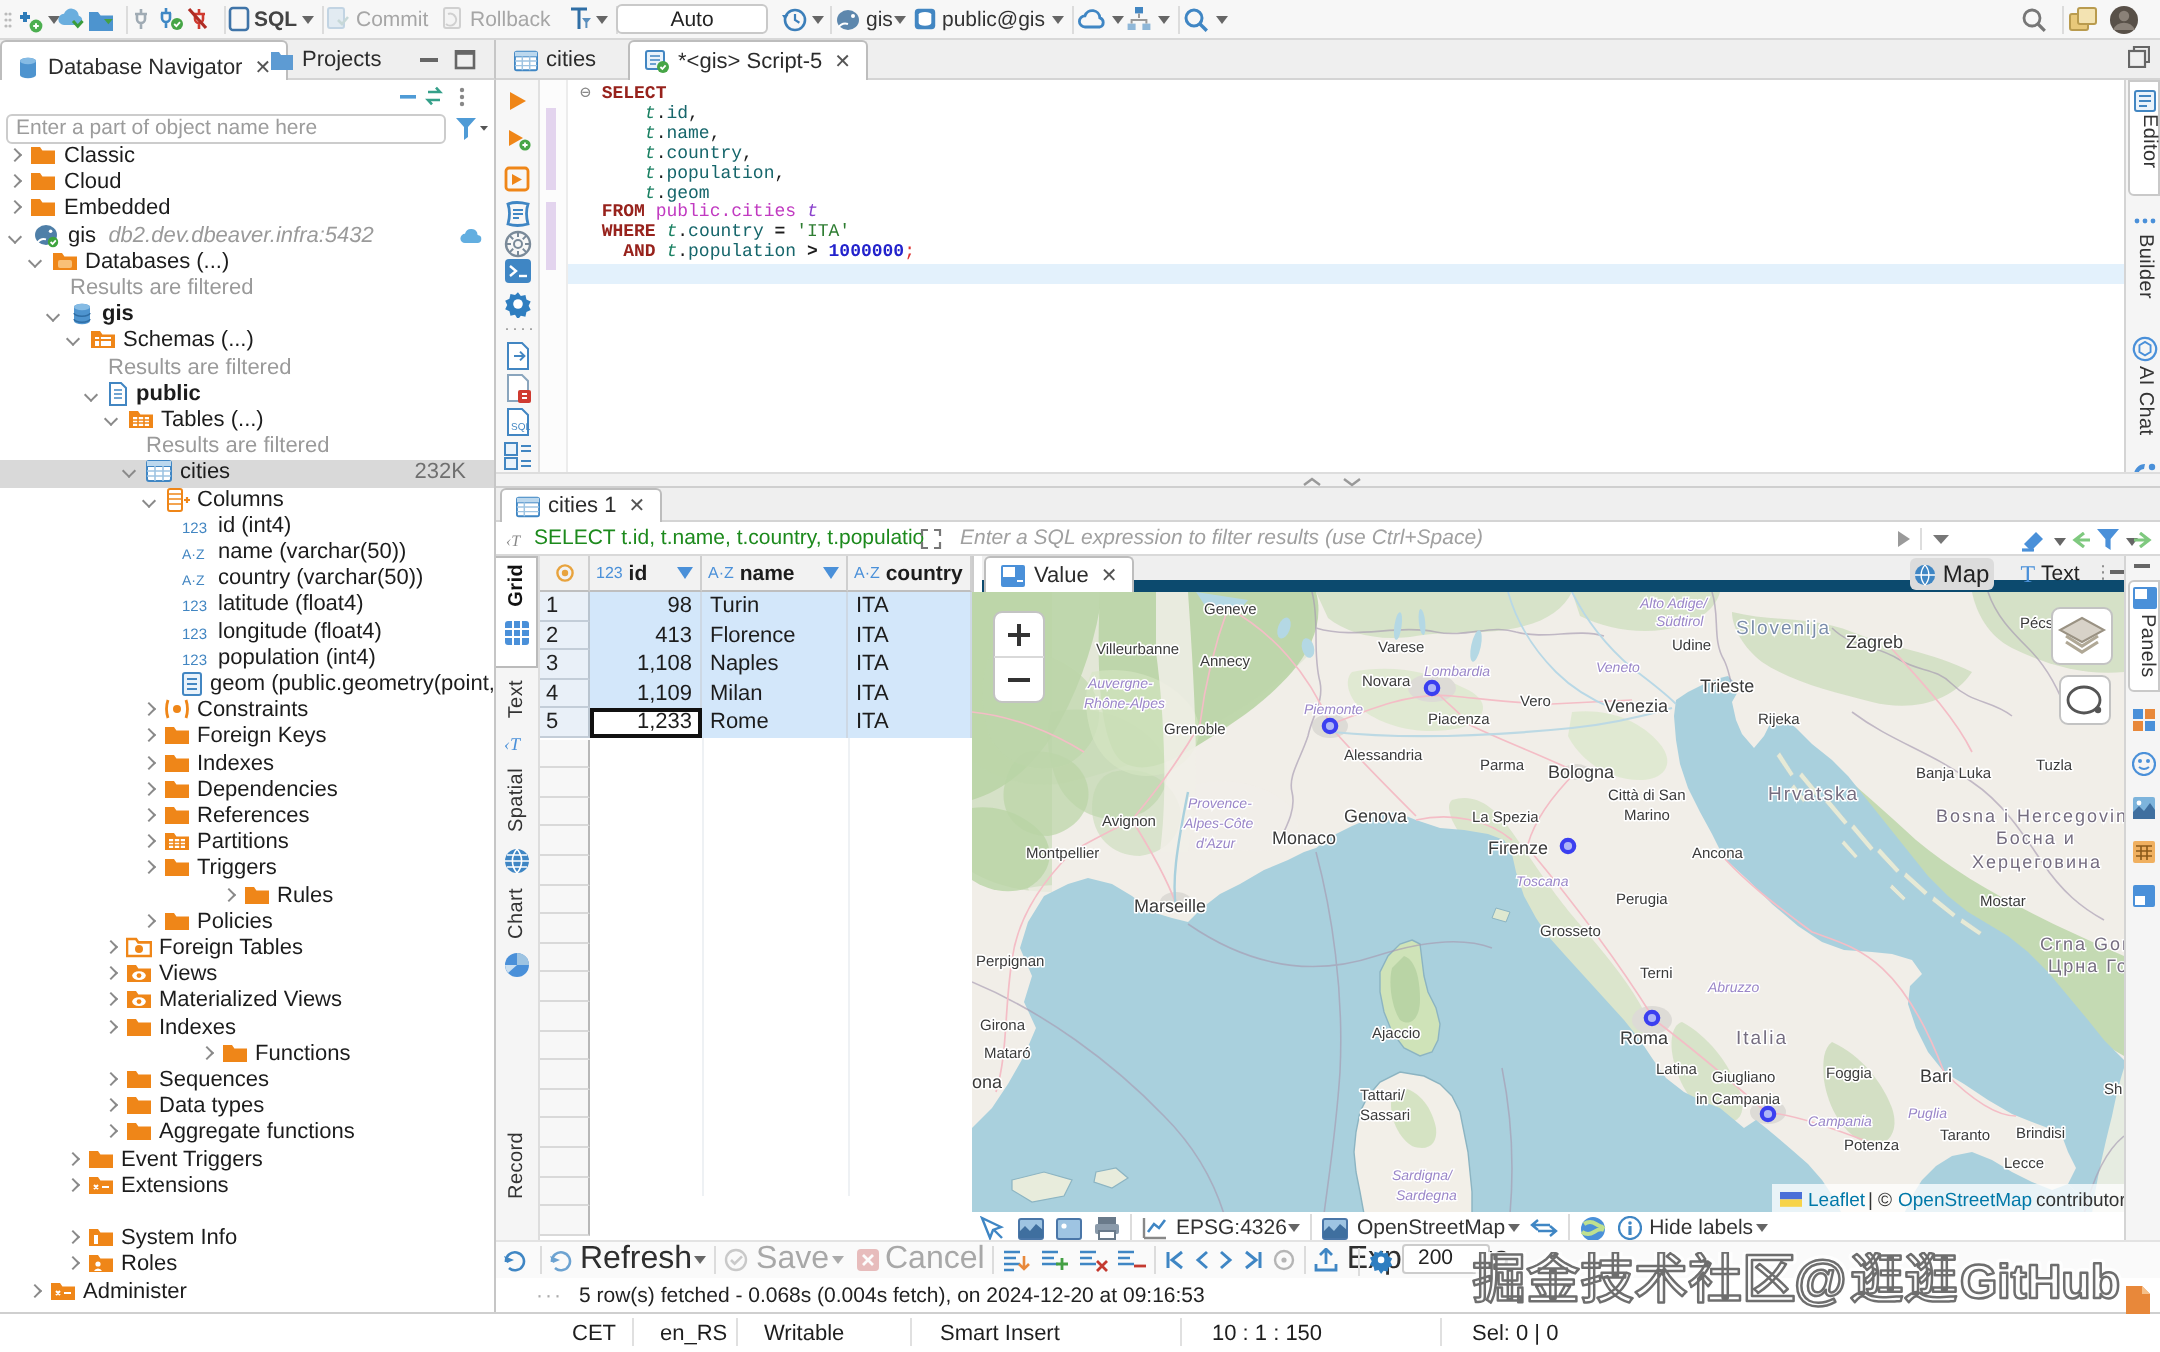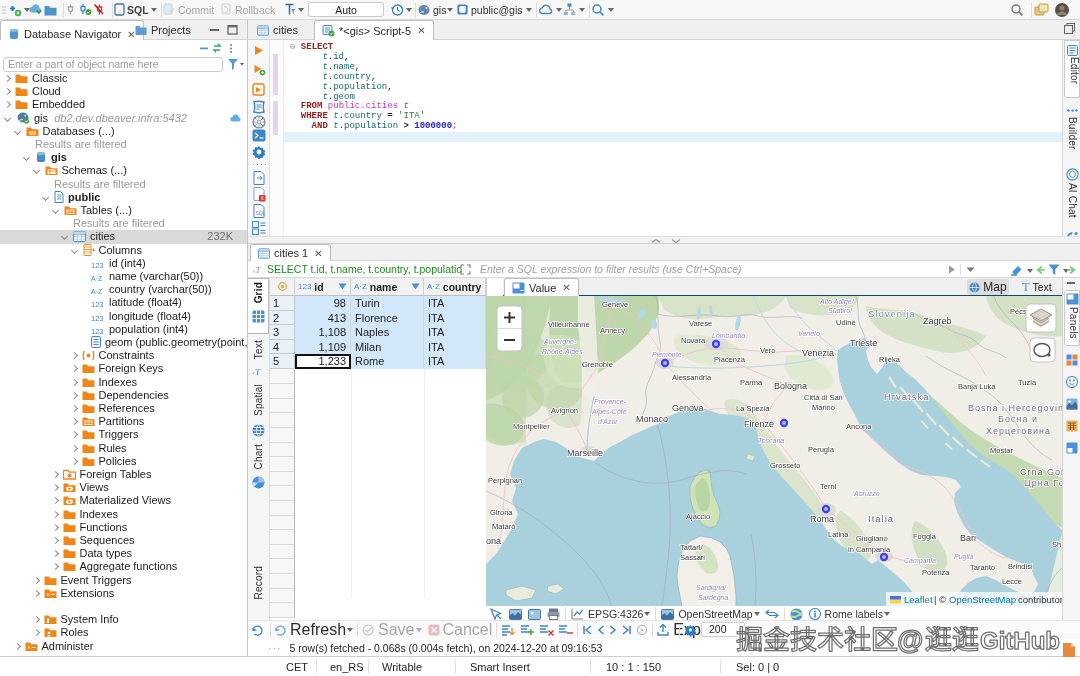--- a/index.html
+++ b/index.html
@@ -324,21 +324,21 @@
         <path d="M0.5 1.5 h4.5 l1.2 1.7 H12.5 v6.8 H0.5z" fill="#ef8618"></path>
       </svg><span class="lbl">References</span></div>
 <div class="trow" style="top:375.2px;"><span class="tarrow" style="margin-left:71.5px;"></span><svg class="ticon" width="13" height="11" viewBox="0 0 13 11">
         <path d="M0.5 1.5 h4.5 l1.2 1.7 H12.5 v6.8 H0.5z" fill="#ef8618"></path>
         <rect x="2.5" y="4.5" width="8" height="4.5" fill="#fff"></rect>
         <path d="M2.5 6 h8 M2.5 7.5 h8 M5 4.5 v4.5 M8 4.5 v4.5" stroke="#ef8618" stroke-width="0.8" fill="none"></path>
       </svg><span class="lbl">Partitions</span></div>
 <div class="trow" style="top:388.4px;"><span class="tarrow" style="margin-left:71.5px;"></span><svg class="ticon" width="13" height="11" viewBox="0 0 13 11">
         <path d="M0.5 1.5 h4.5 l1.2 1.7 H12.5 v6.8 H0.5z" fill="#ef8618"></path>
       </svg><span class="lbl">Triggers</span></div>
-<div class="trow" style="top:401.6px;"><span class="tarrow" style="margin-left:71.5px;"></span><svg class="ticon" width="13" height="11" viewBox="0 0 13 11">
+<div class="trow" style="top:401.6px;padding-left:40px;"><span class="tarrow" style="margin-left:71.5px;"></span><svg class="ticon" width="13" height="11" viewBox="0 0 13 11">
         <path d="M0.5 1.5 h4.5 l1.2 1.7 H12.5 v6.8 H0.5z" fill="#ef8618"></path>
       </svg><span class="lbl">Rules</span></div>
 <div class="trow" style="top:414.8px;"><span class="tarrow" style="margin-left:71.5px;"></span><svg class="ticon" width="13" height="11" viewBox="0 0 13 11">
         <path d="M0.5 1.5 h4.5 l1.2 1.7 H12.5 v6.8 H0.5z" fill="#ef8618"></path>
       </svg><span class="lbl">Policies</span></div>
 <div class="trow" style="top:428.0px;"><span class="tarrow" style="margin-left:52.5px;"></span><svg class="ticon" width="13" height="11" viewBox="0 0 13 11">
         <path d="M0.5 1.5 h4.5 l1.2 1.7 H12.5 v6.8 H0.5z" fill="none" stroke="#ef8618" stroke-width="1.3"></path>
         <circle cx="6.5" cy="6.5" r="2" fill="#ef8618"></circle>
       </svg><span class="lbl">Foreign Tables</span></div>
 <div class="trow" style="top:441.2px;"><span class="tarrow" style="margin-left:52.5px;"></span><svg class="ticon" width="13" height="11" viewBox="0 0 13 11">
@@ -347,21 +347,21 @@
         <circle cx="6.5" cy="6.8" r="1.2" fill="#ef8618"></circle>
       </svg><span class="lbl">Views</span></div>
 <div class="trow" style="top:454.4px;"><span class="tarrow" style="margin-left:52.5px;"></span><svg class="ticon" width="13" height="11" viewBox="0 0 13 11">
         <path d="M0.5 1.5 h4.5 l1.2 1.7 H12.5 v6.8 H0.5z" fill="#ef8618"></path>
         <ellipse cx="6.5" cy="6.8" rx="3.4" ry="2.2" fill="#fff"></ellipse>
         <circle cx="6.5" cy="6.8" r="1.2" fill="#ef8618"></circle>
       </svg><span class="lbl">Materialized Views</span></div>
 <div class="trow" style="top:467.6px;"><span class="tarrow" style="margin-left:52.5px;"></span><svg class="ticon" width="13" height="11" viewBox="0 0 13 11">
         <path d="M0.5 1.5 h4.5 l1.2 1.7 H12.5 v6.8 H0.5z" fill="#ef8618"></path>
       </svg><span class="lbl">Indexes</span></div>
-<div class="trow" style="top:480.8px;"><span class="tarrow" style="margin-left:52.5px;"></span><svg class="ticon" width="13" height="11" viewBox="0 0 13 11">
+<div class="trow" style="top:480.8px;margin-left:48px;"><span class="tarrow" style="margin-left:52.5px;"></span><svg class="ticon" width="13" height="11" viewBox="0 0 13 11">
         <path d="M0.5 1.5 h4.5 l1.2 1.7 H12.5 v6.8 H0.5z" fill="#ef8618"></path>
       </svg><span class="lbl">Functions</span></div>
 <div class="trow" style="top:494.0px;"><span class="tarrow" style="margin-left:52.5px;"></span><svg class="ticon" width="13" height="11" viewBox="0 0 13 11">
         <path d="M0.5 1.5 h4.5 l1.2 1.7 H12.5 v6.8 H0.5z" fill="#ef8618"></path>
       </svg><span class="lbl">Sequences</span></div>
 <div class="trow" style="top:507.2px;"><span class="tarrow" style="margin-left:52.5px;"></span><svg class="ticon" width="13" height="11" viewBox="0 0 13 11">
         <path d="M0.5 1.5 h4.5 l1.2 1.7 H12.5 v6.8 H0.5z" fill="#ef8618"></path>
       </svg><span class="lbl">Data types</span></div>
 <div class="trow" style="top:520.4px;"><span class="tarrow" style="margin-left:52.5px;"></span><svg class="ticon" width="13" height="11" viewBox="0 0 13 11">
         <path d="M0.5 1.5 h4.5 l1.2 1.7 H12.5 v6.8 H0.5z" fill="#ef8618"></path>
@@ -650,21 +650,21 @@
 <div class="abs" style="left:270px;top:501.0px;width:25px;height:14.6px;background:#f7f7f7;border-right:1px solid #b8b8b8;border-bottom:1px solid #d9d9d9;"></div>
 <div class="abs" style="left:270px;top:515.6px;width:25px;height:14.6px;background:#f7f7f7;border-right:1px solid #b8b8b8;border-bottom:1px solid #d9d9d9;"></div>
 <div class="abs" style="left:270px;top:530.2px;width:25px;height:14.6px;background:#f7f7f7;border-right:1px solid #b8b8b8;border-bottom:1px solid #d9d9d9;"></div>
 <div class="abs" style="left:270px;top:544.8px;width:25px;height:14.6px;background:#f7f7f7;border-right:1px solid #b8b8b8;border-bottom:1px solid #d9d9d9;"></div>
 <div class="abs" style="left:270px;top:559.4px;width:25px;height:14.6px;background:#f7f7f7;border-right:1px solid #b8b8b8;border-bottom:1px solid #d9d9d9;"></div>
 <div class="abs" style="left:270px;top:574.0px;width:25px;height:14.6px;background:#f7f7f7;border-right:1px solid #b8b8b8;border-bottom:1px solid #d9d9d9;"></div>
 <div class="abs" style="left:270px;top:588.6px;width:25px;height:14.6px;background:#f7f7f7;border-right:1px solid #b8b8b8;border-bottom:1px solid #d9d9d9;"></div>
 <div class="abs" style="left:270px;top:603.2px;width:25px;height:14.6px;background:#f7f7f7;border-right:1px solid #b8b8b8;border-bottom:1px solid #d9d9d9;"></div>
 
 <div id="valpanel">
- <div class="abs" style="left:16px;top:0;width:576px;height:18px;background:#efefef;border-bottom:1px solid #0c4a6e;">
+ <div class="abs" style="left:4px;top:0;width:576px;height:18px;background:#efefef;border-bottom:6px solid #0c4a6e;">
   <div class="vtab act" style="left:1px;height:18px;">
         <svg width="13" height="12" viewBox="0 0 13 12">
           <rect x="0.5" y="0.5" width="12" height="11" rx="1" fill="#4a90d9"></rect>
           <rect x="1.5" y="1.5" width="6" height="5" fill="#fff"></rect>
           <path d="M8.5 8.5 h3" stroke="#fff"></path>
         </svg>
         <span>Value</span>
         <span class="xmark">✕</span>
       </div>
   <div class="abs" style="left:464px;top:1px;width:42px;height:16px;background:#dcdcdc;border-radius:3px;display:flex;align-items:center;justify-content:center;gap:3px;">
@@ -1007,21 +1007,21 @@
  <span class="tsep" style="margin:0 5px;"></span>
  <svg width="13" height="13" viewBox="0 0 13 13">
       <circle cx="6.5" cy="6.5" r="6" fill="#4a90d9"></circle>
       <path d="M2 4 q3 -2 6 0 t4 1 M1 8 q3 2 6 0 t5 -1" stroke="#bfe08f" stroke-width="2" fill="none"></path>
     </svg>
  <svg style="margin-left:6px;" width="12" height="12" viewBox="0 0 12 12">
       <circle cx="6" cy="6" r="5.5" fill="none" stroke="#3f86c4" stroke-width="1.1"></circle>
       <circle cx="6" cy="3.5" r="0.9" fill="#3f86c4"></circle>
       <rect x="5.2" y="5" width="1.6" height="4.5" fill="#3f86c4"></rect>
     </svg>
- <span style="margin-left:4px;">Rome labels</span>
+ <span style="margin-left:4px;">Hide labels</span>
     <span class="caret"></span>
 </div>
 
 <div id="restools" style="padding-left:19px;">
  <span class="tsep" style="margin:0 3px;"></span>
  <svg width="13" height="12" viewBox="0 0 13 12" opacity=".75">
       <path d="M2 7 a4.5 4.5 0 1 1 1.5 3" fill="none" stroke="#3f86c4" stroke-width="1.3"></path>
       <path d="M1 4 l1.5 3.5 L6 6z" fill="#3f86c4"></path>
     </svg>
  <span style="margin-left:3px;">Refresh</span>

